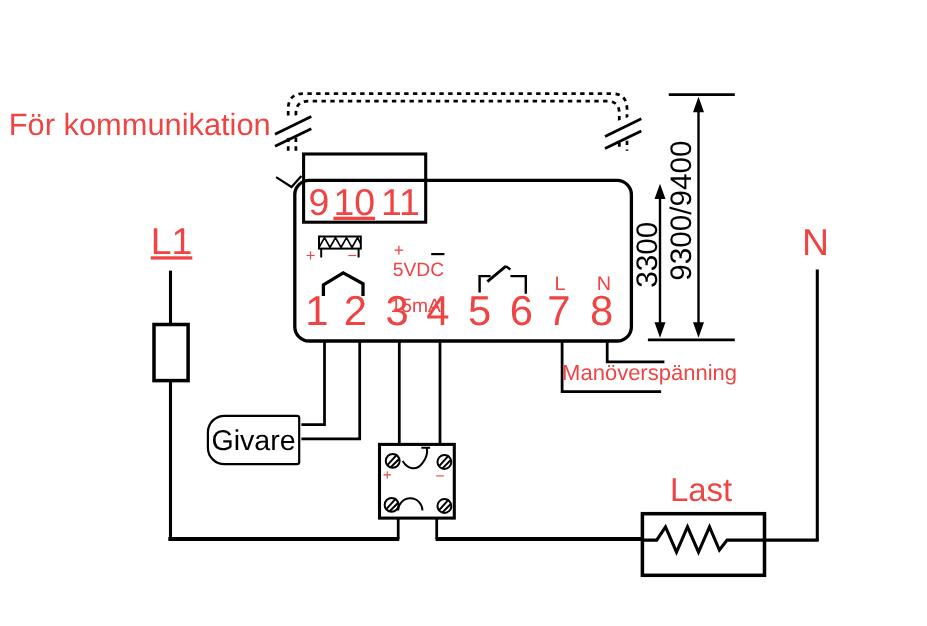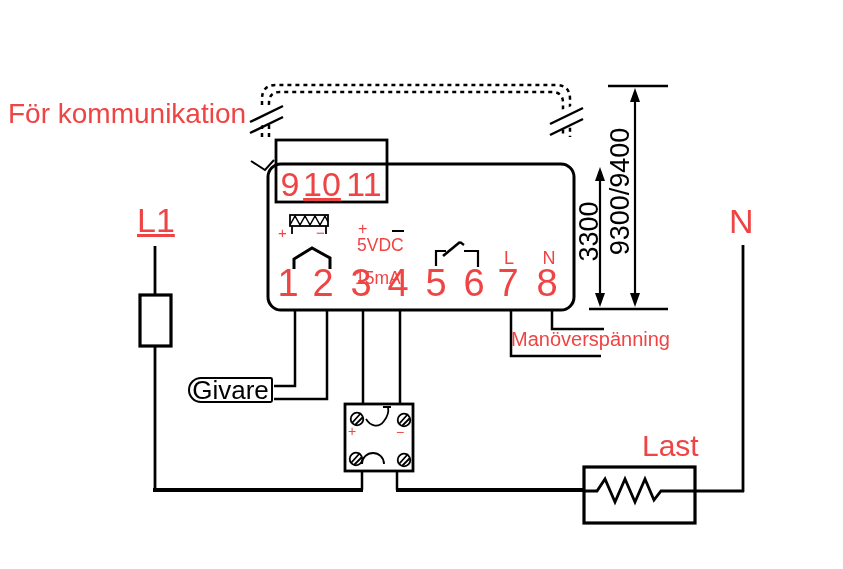--- a/index.html
+++ b/index.html
@@ -6,21 +6,21 @@
   #stage {
     position:relative; width:843px; height:569px; background:#ffffff;
     font-family:"Liberation Sans","DejaVu Sans",sans-serif; color:#000;
     overflow:hidden;
   }
   #stage svg { position:absolute; left:0; top:0; }
   .lbl { position:absolute; white-space:nowrap; color:#ef4444; line-height:1; }
   .ctr { transform:translateX(-50%); }
   .rot { position:absolute; text-align:center; transform:rotate(-90deg); line-height:1; }
   .givare-box {
-    position:absolute; left:188px; top:377px; width:85px; height:26px;
+    position:absolute; left:188px; top:377px; width:85px; height:46px;
     border:2.5px solid #000; border-radius:16px 3px 3px 16px; box-sizing:border-box;
     display:flex; align-items:center; justify-content:center;
     font-size:26px; background:#fff;
   }
 </style>
 </head>
 <body>
 
 <div id="stage">
 
@@ -117,21 +117,21 @@
     <rect x="584" y="467" width="111" height="56" fill="none" stroke="#000" stroke-width="3.2"></rect>
     <path d="M584,491 H597 L605,479 L615,502 L625,479 L635,502 L645,479 L654,500 L661,491 H695" fill="none" stroke="#000" stroke-width="2.8"></path>
     <path d="M695,491 H744" stroke="#000" stroke-width="2.8" fill="none"></path>
     <path d="M743,492 V245" stroke="#000" stroke-width="2.8" fill="none"></path>
   </svg>
 
   <div class="lbl" style="left:8px; top:100px; font-size:28px;">För kommunikation</div>
   <div class="lbl" style="left:137px; top:203px; font-size:34px;text-decoration:underline;">L1</div>
   <div class="lbl" style="left:729px; top:204px; font-size:34px;">N</div>
   <div class="lbl" style="left:511px; top:329px; font-size:20px;">Manöverspänning</div>
-  <div class="lbl" style="left:609px; top:431px; font-size:30px;margin-left:33px;">Last</div>
+  <div class="lbl" style="left:609px; top:431px; font-size:30px;">Last</div>
 
   <div class="givare-box">
     <span>Givare</span>
   </div>
 
   <div class="lbl ctr" style="left:290px; top:167px; font-size:34px;">9</div>
   <div class="lbl ctr" style="left:322px; top:167px; font-size:34px;text-decoration:underline;">10</div>
   <div class="lbl ctr" style="left:364px; top:167px; font-size:34px;">11</div>
 
   <div class="lbl ctr" style="left:288px; top:264px; font-size:38px;">1</div>

